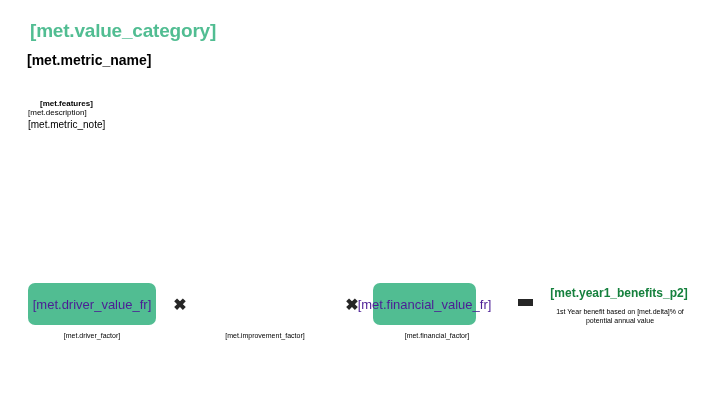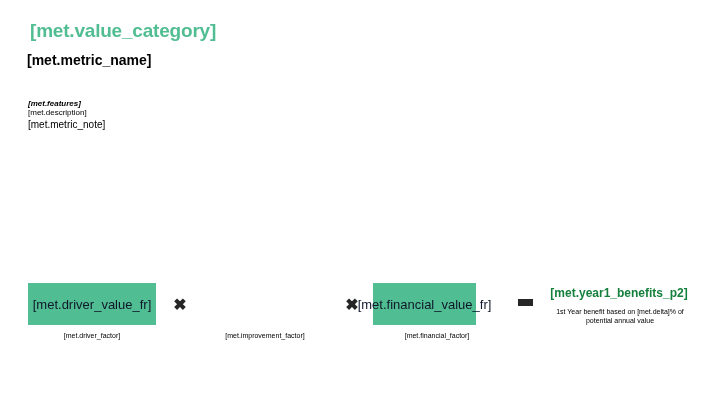--- a/index.html
+++ b/index.html
@@ -47,53 +47,53 @@
     left: 28px;
     top: 80px;
     font-size: 8px;
     color: #000000;
     white-space: nowrap;
     margin-top: 28px;
   }
 
   #metric-features {
     position: absolute;
-    left: 28px;
+    left: 40px;
     top: 99px;
     font-size: 8px;
-    font-style: italic;
     font-weight: bold;
     color: #000000;
     white-space: nowrap;
   }
 
   #metric-note {
     position: absolute;
     left: 28px;
     top: 119px;
     font-size: 10px;
     color: #000000;
     white-space: nowrap;
   }
 
   
   .formula-box {
     position: absolute;
     top: 283px;
     height: 42px;
     background: #51bd92;
-    color: #0f172a;
+    color: #4c1d95;
     font-size: 13px;
     line-height: 15px;
     display: flex;
     align-items: center;
     justify-content: center;
     text-align: center;
     box-sizing: border-box;
     padding: 0 4px;
+    border-radius: 7px;
   }
 
   #box-driver  { left: 28px;  width: 128px; }
   #box-impact  { left: 200px; width: 130px; }
   #box-finance { left: 373px; width: 103px; }
 
   .box-caption {
     position: absolute;
     top: 332px;
     font-size: 7px;

